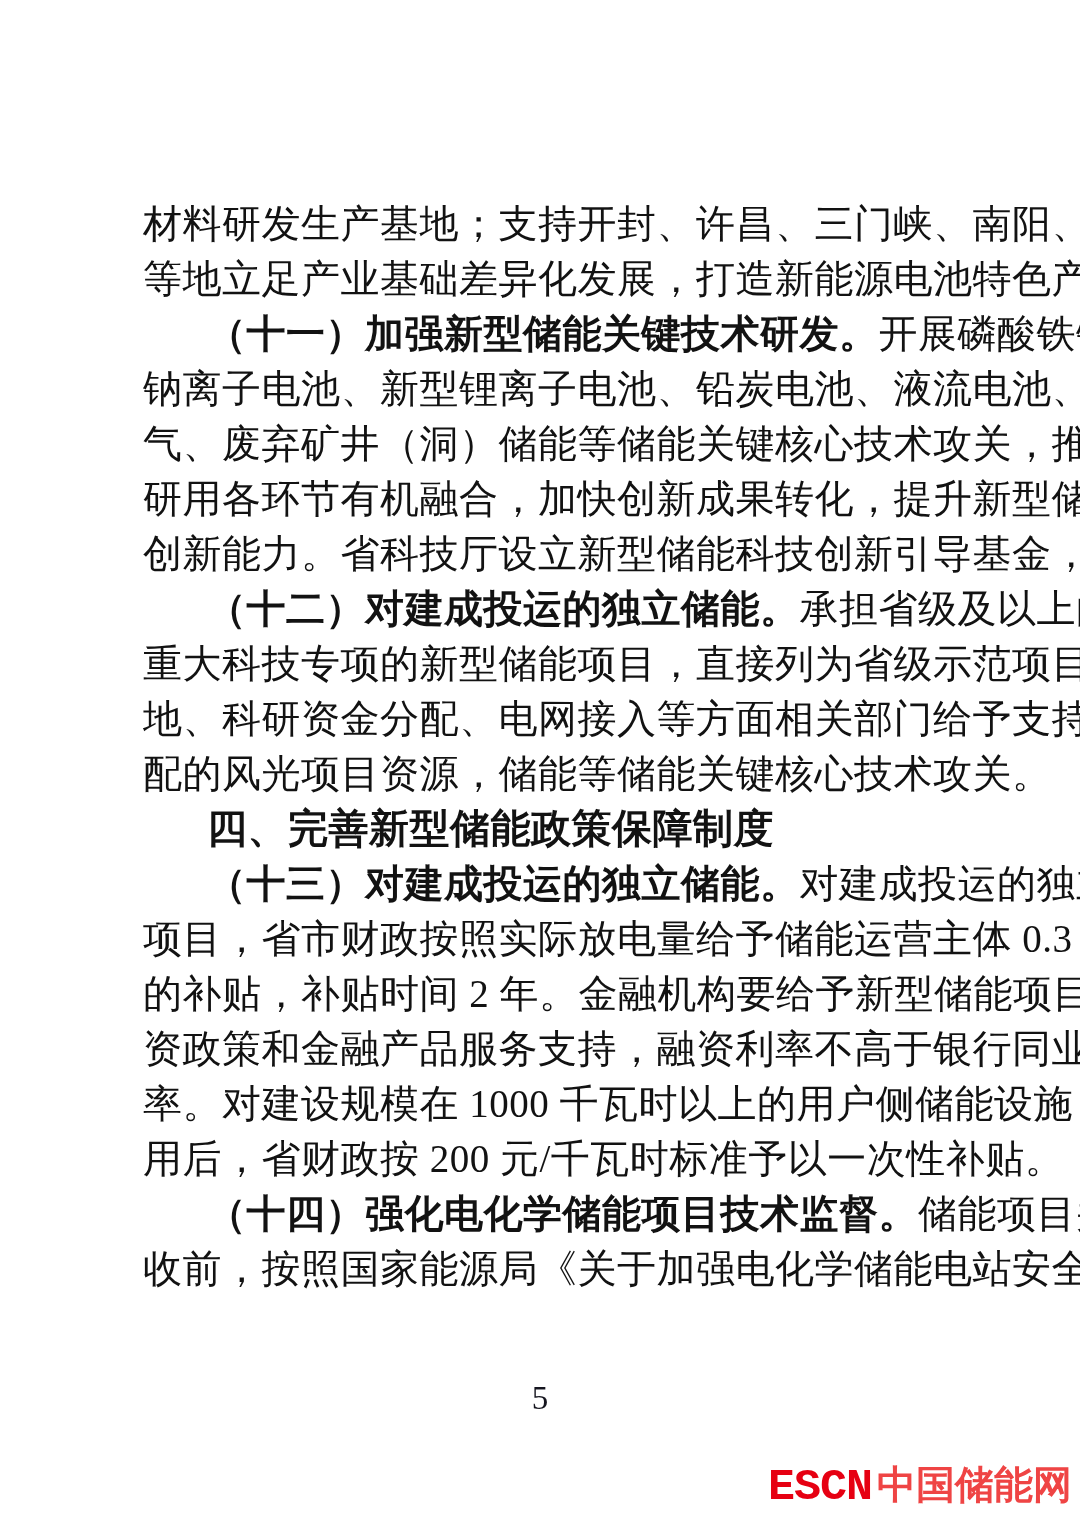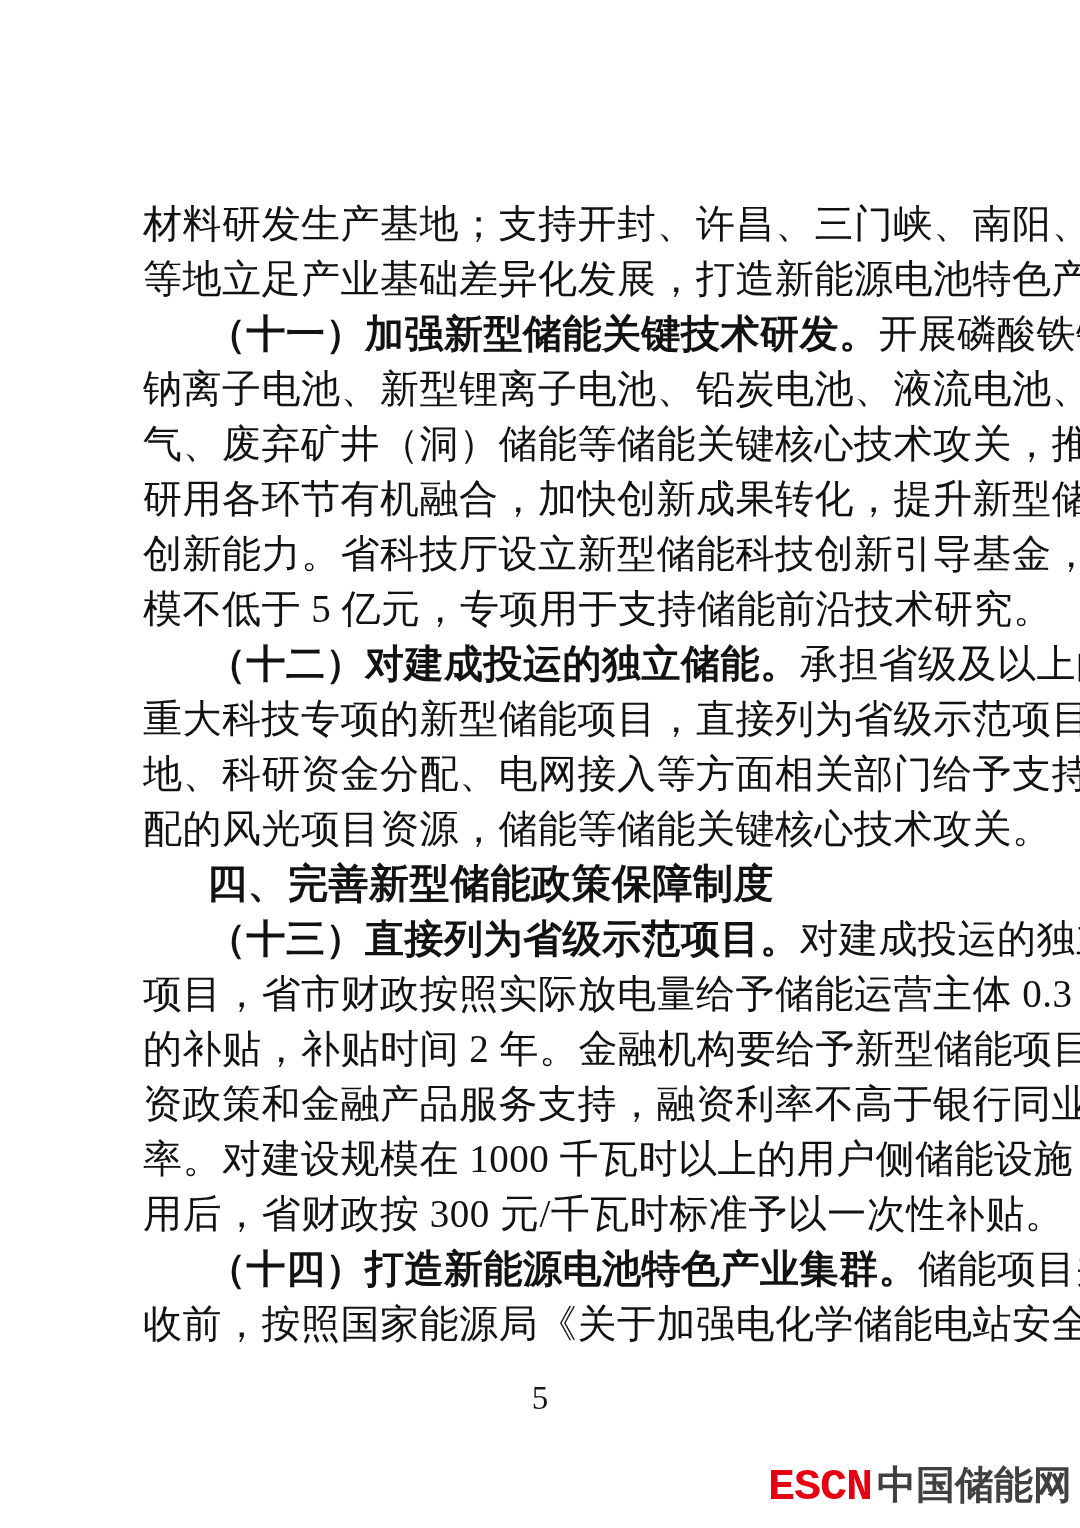--- a/index.html
+++ b/index.html
@@ -90,41 +90,40 @@
   <div class="content">
 
     <div class="line fill"><span>材料研发生产基地；支持开封、许昌、三门峡、南阳、驻马店</span></div>
     <div class="line fill"><span>等地立足产业基础差异化发展，打造新能源电池特色产业集群。</span></div>
 
     <div class="line fill indent"><span class="lead">（十一）加强新型储能关键技术研发。</span><span>开展磷酸铁锂电池、</span></div>
     <div class="line fill"><span>钠离子电池、新型锂离子电池、铅炭电池、液流电池、压缩空</span></div>
     <div class="line fill"><span>气、废弃矿井（洞）储能等储能关键核心技术攻关，推动产学</span></div>
     <div class="line fill"><span>研用各环节有机融合，加快创新成果转化，提升新型储能领域</span></div>
     <div class="line fill"><span>创新能力。省科技厅设立新型储能科技创新引导基金，基金规</span></div>
-    <div class="line"><span>模不低于 5 亿元，专项用于支持储能前沿技术研究。</span></div>
 
     <div class="line fill indent"><span class="lead">（十二）对建成投运的独立储能。</span><span>承担省级及以上的政府</span></div>
     <div class="line fill"><span>重大科技专项的新型储能项目，直接列为省级示范项目，在用</span></div>
     <div class="line fill"><span>地、科研资金分配、电网接入等方面相关部门给予支持；其匹</span></div>
     <div class="line"><span>配的风光项目资源，储能等储能关键核心技术攻关。</span></div>
 
     <div class="line indent heading"><span class="lead">四、完善新型储能政策保障制度</span></div>
 
-    <div class="line fill indent"><span class="lead">（十三）直接列为省级示范项目。</span><span>对建成投运的独立储能</span></div>
+    <div class="line fill indent"><span class="lead">（十三）对建成投运的独立储能。</span><span>对建成投运的独立储能</span></div>
     <div class="line fill"><span>项目，省市财政按照实际放电量给予储能运营主体 0.3 元/kWh</span></div>
     <div class="line fill"><span>的补贴，补贴时间 2 年。金融机构要给予新型储能项目优惠融</span></div>
     <div class="line fill"><span>资政策和金融产品服务支持，融资利率不高于银行同业拆借利</span></div>
     <div class="line fill"><span>率。对建设规模在 1000 千瓦时以上的用户侧储能设施，投入使</span></div>
-    <div class="line"><span>用后，省财政按 300 元/千瓦时标准予以一次性补贴。</span></div>
+    <div class="line"><span>用后，省财政按 200 元/千瓦时标准予以一次性补贴。</span></div>
 
-    <div class="line fill indent"><span class="lead">（十四）打造新能源电池特色产业集群。</span><span>储能项目并网验</span></div>
+    <div class="line fill indent"><span class="lead">（十四）强化电化学储能项目技术监督。</span><span>储能项目并网验</span></div>
     <div class="line fill"><span>收前，按照国家能源局《关于加强电化学储能电站安全管理的</span></div>
 
   </div>
 
   <div class="page-number">5</div>
 
   <div class="logo">
     <span class="logo-escn" style="color: rgb(230, 0, 18);">ESCN</span>
-    <span class="logo-cn" style="color: #404040;">中国储能网</span>
+    <span class="logo-cn" style="color: #ef4444;">中国储能网</span>
   </div>
 
 </div>
 
 </body></html>

